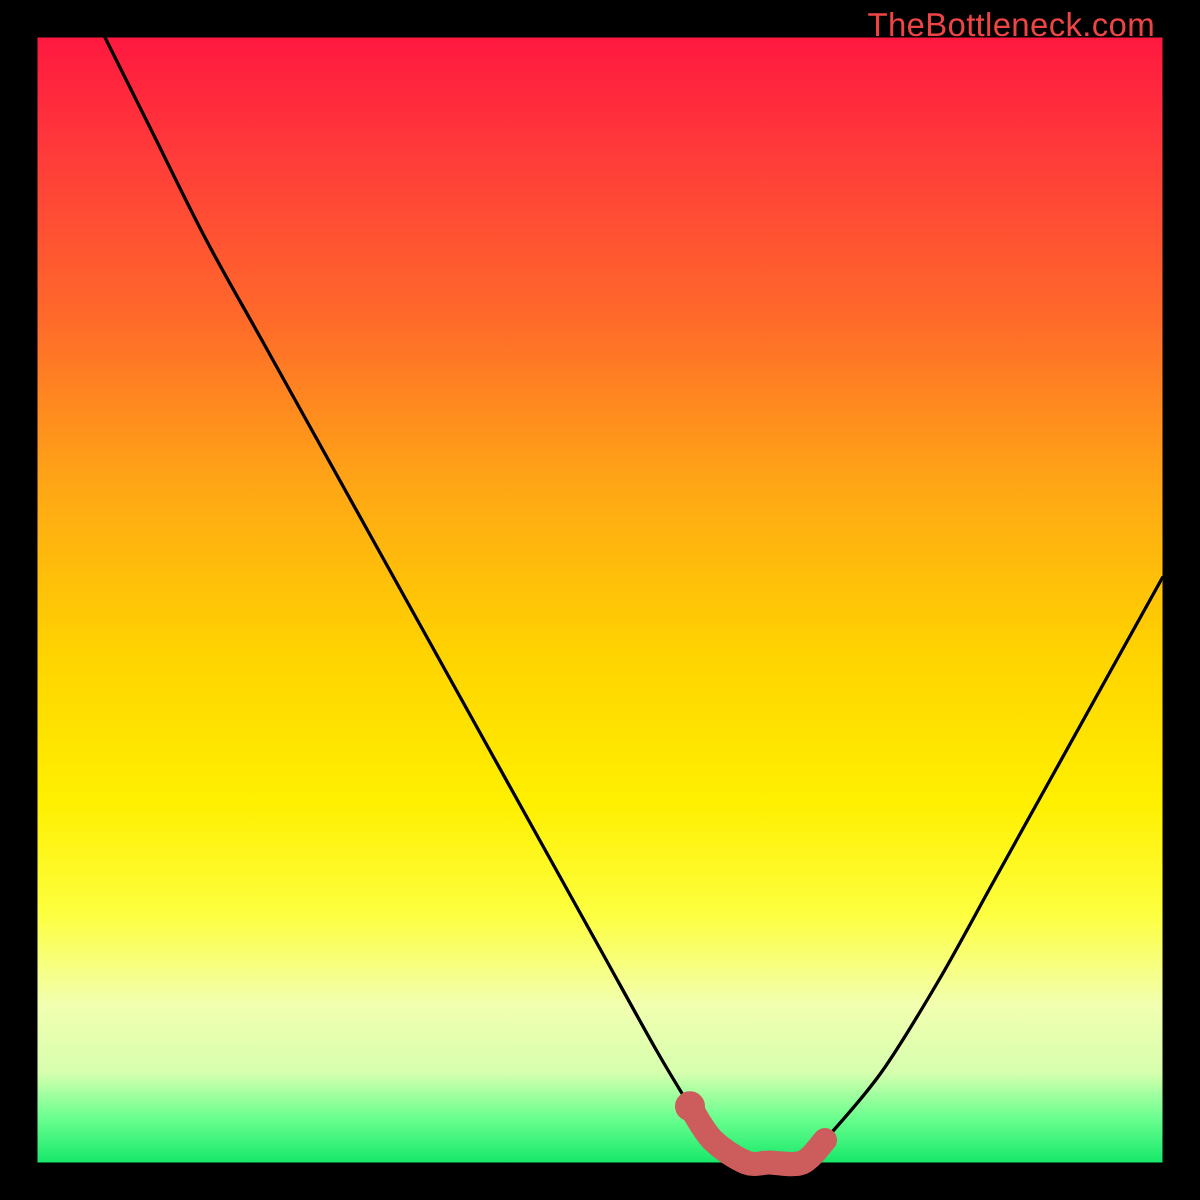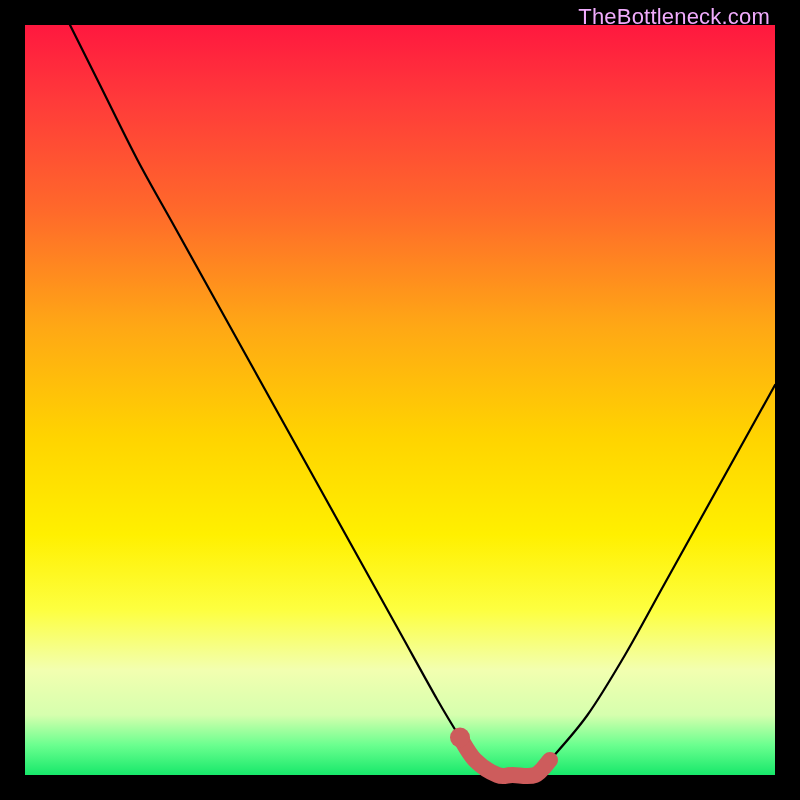--- a/index.html
+++ b/index.html
@@ -35,21 +35,21 @@
       #fdff40 78%,
       #f2ffb0 86%,
       #d6ffae 92%,
       #6bff8f 96%,
       #17e86a 100%);
   }
   .watermark {
     position: absolute;
     top: 4px;
     right: 30px;
-    color: #f0abfc;
+    color: #ef4444;
     font-size: 22px;
     font-weight: 500;
     letter-spacing: 0.2px;
     z-index: 5;
   }
   svg.curve {
     position: absolute;
     left: 0;
     top: 0;
     width: 750px;

